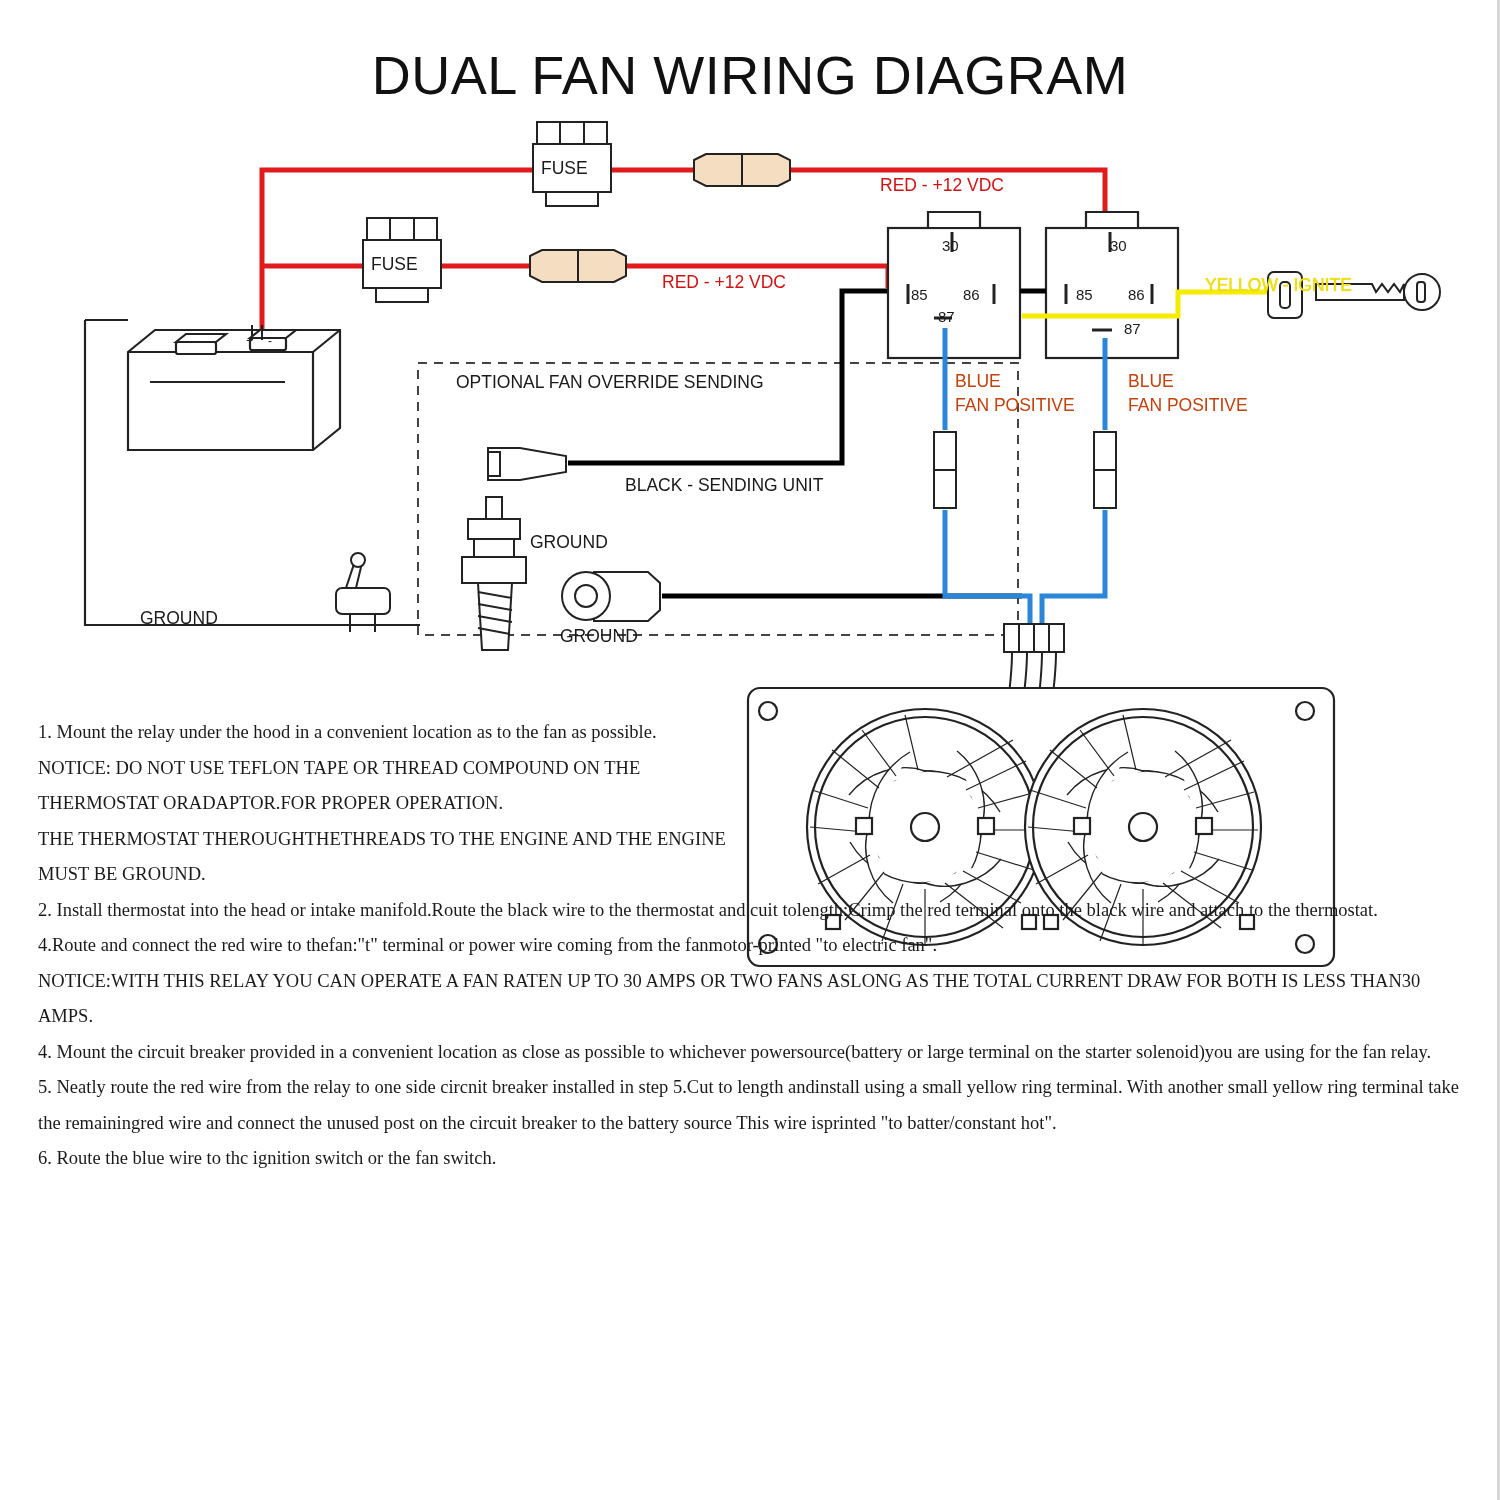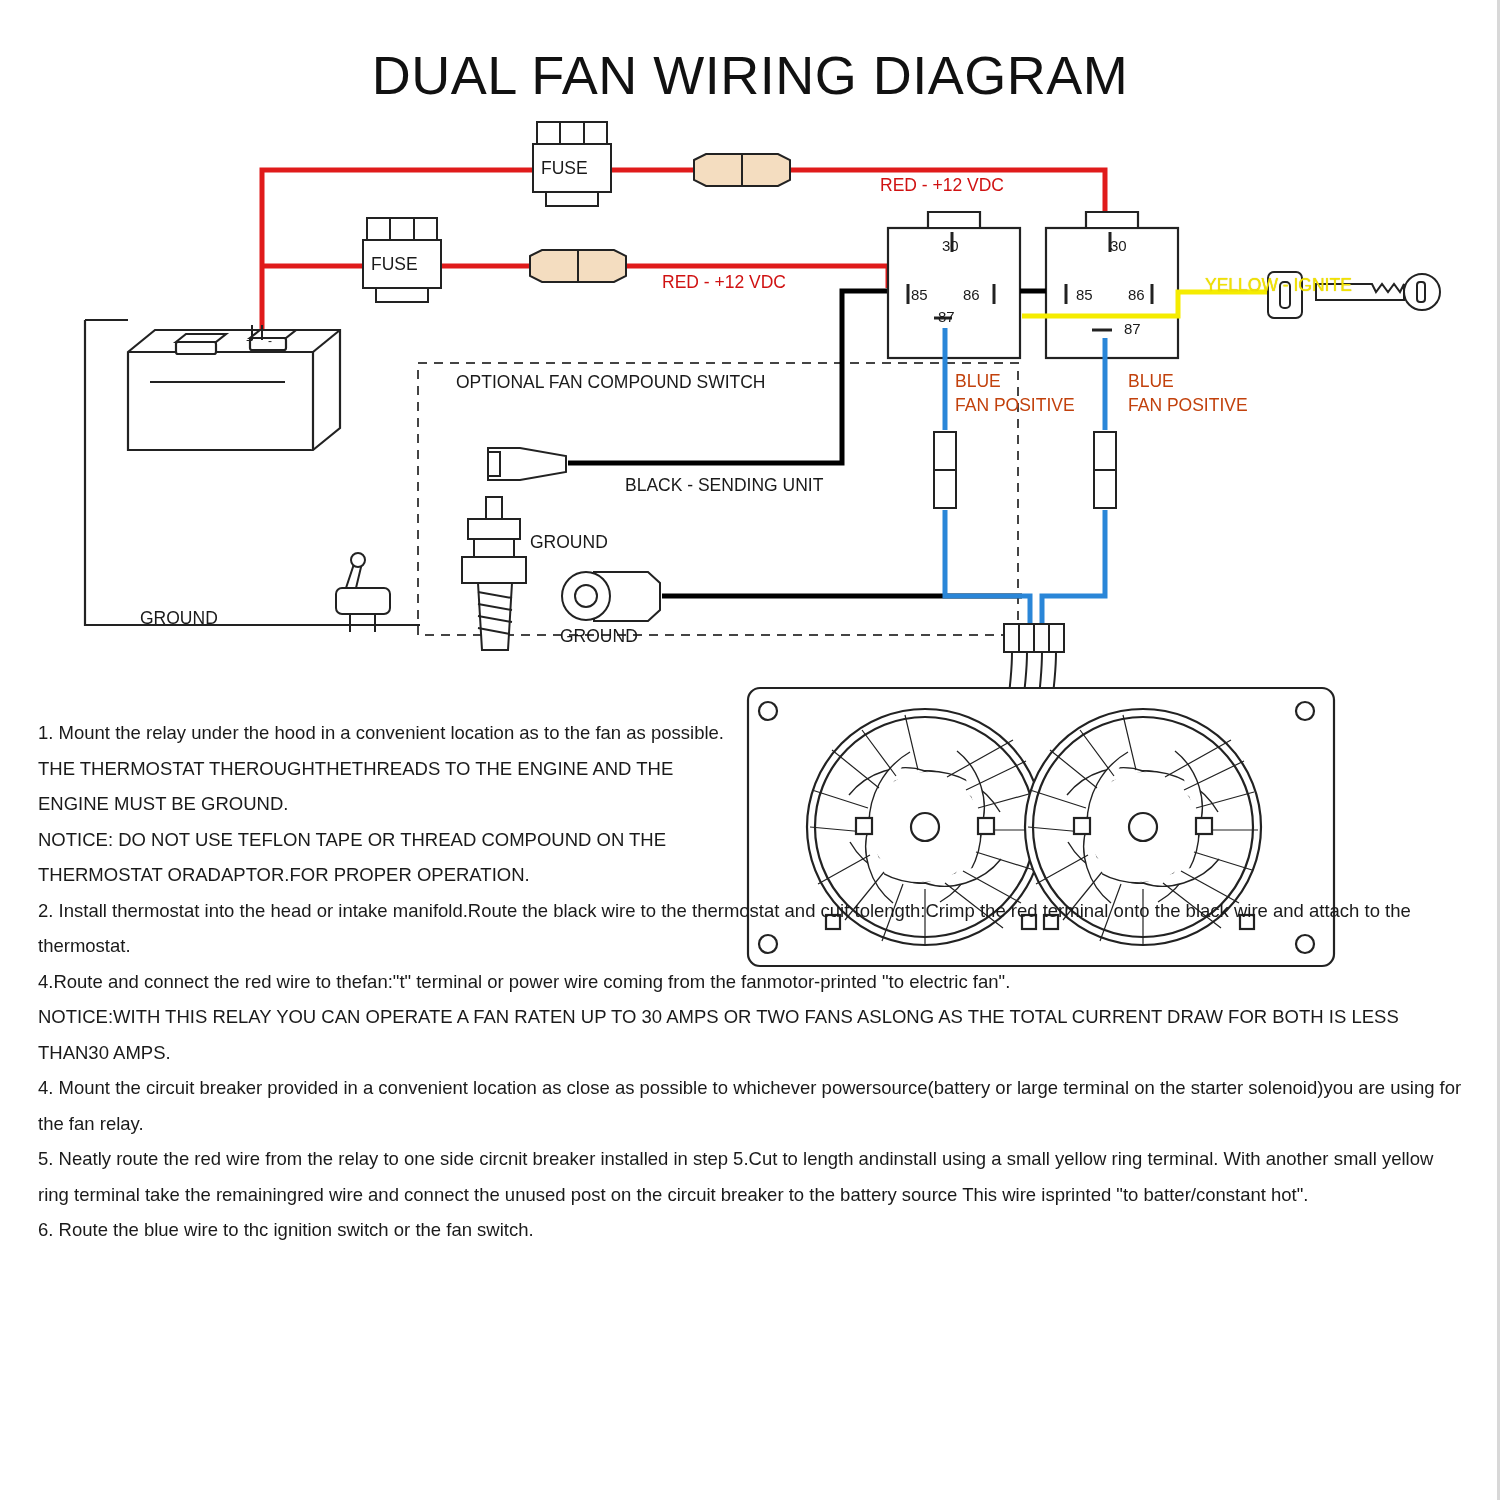--- a/index.html
+++ b/index.html
@@ -48,20 +48,21 @@
   }
   .lbl.red { color: #d01212; }
   .lbl.blue { color: #c2410c; }
   .lbl.yellow { color: #f2e200; }
   .lbl.sm { font-size: 15px; }
   .instructions {
     position: absolute;
     left: 38px;
     top: 715px;
     width: 1430px;
+    font-family: Liberation Serif, serif;
   }
   .instructions p {
     margin: 0 0 0 0;
     font-size: 18.5px;
     line-height: 35.5px;
     color: #1a1a1a;
   }
   .instr-narrow {
     width: 700px;
   }
@@ -296,30 +297,30 @@
   <div class="lbl sm" style="left:1110px; top:237px;">30</div>
   <div class="lbl sm" style="left:1076px; top:286px;">85</div>
   <div class="lbl sm" style="left:1128px; top:286px;">86</div>
   <div class="lbl sm" style="left:1124px; top:320px;">87</div>
 
   <div class="lbl blue" style="left:955px; top:371px;">BLUE</div>
   <div class="lbl blue" style="left:955px; top:395px;">FAN POSITIVE</div>
   <div class="lbl blue" style="left:1128px; top:371px;">BLUE</div>
   <div class="lbl blue" style="left:1128px; top:395px;">FAN POSITIVE</div>
 
-  <div class="lbl" style="left:456px; top:372px;">OPTIONAL FAN COMPOUND SWITCH</div>
+  <div class="lbl" style="left:456px; top:372px;">OPTIONAL FAN OVERRIDE SENDING</div>
   <div class="lbl" style="left:625px; top:475px;">BLACK - SENDING UNIT</div>
   <div class="lbl" style="left:140px; top:608px;">GROUND</div>
   <div class="lbl" style="left:530px; top:532px;">GROUND</div>
   <div class="lbl" style="left:560px; top:626px;">GROUND</div>
 
   <div class="instructions">
     <p class="instr-narrow">1. Mount the relay under the hood in a convenient location as to the fan as possible.</p>
+    <p class="instr-narrow">NOTICE: DO NOT USE TEFLON TAPE OR THREAD COMPOUND ON THE THERMOSTAT ORADAPTOR.FOR PROPER OPERATION.</p>
     <p class="instr-narrow">THE THERMOSTAT THEROUGHTHETHREADS TO THE ENGINE AND THE ENGINE MUST BE GROUND.</p>
-    <p class="instr-narrow">NOTICE: DO NOT USE TEFLON TAPE OR THREAD COMPOUND ON THE THERMOSTAT ORADAPTOR.FOR PROPER OPERATION.</p>
     <p class="instr-wide">2. Install thermostat into the head or intake manifold.Route the black wire to the thermostat and cuit tolength:Crimp the red terminal onto the black wire and attach to the thermostat.</p>
     <p class="instr-wide">4.Route and connect the red wire to thefan:"t" terminal or power wire coming from the fanmotor-printed "to electric fan".</p>
     <p class="instr-wide">NOTICE:WITH THIS RELAY YOU CAN OPERATE A FAN RATEN UP TO 30 AMPS OR TWO FANS ASLONG AS THE TOTAL CURRENT DRAW FOR BOTH IS LESS THAN30 AMPS.</p>
     <p class="instr-wide">4. Mount the circuit breaker provided in a convenient location as close as possible to whichever powersource(battery or large terminal on the starter solenoid)you are using for the fan relay.</p>
     <p class="instr-wide">5. Neatly route the red wire from the relay to one side circnit breaker installed in step 5.Cut to length andinstall using a small yellow ring terminal. With another small yellow ring terminal take the remainingred wire and connect the unused post on the circuit breaker to the battery source This wire isprinted "to batter/constant hot".</p>
     <p class="instr-wide">6. Route the blue wire to thc ignition switch or the fan switch.</p>
   </div>
 
 </div>
 

